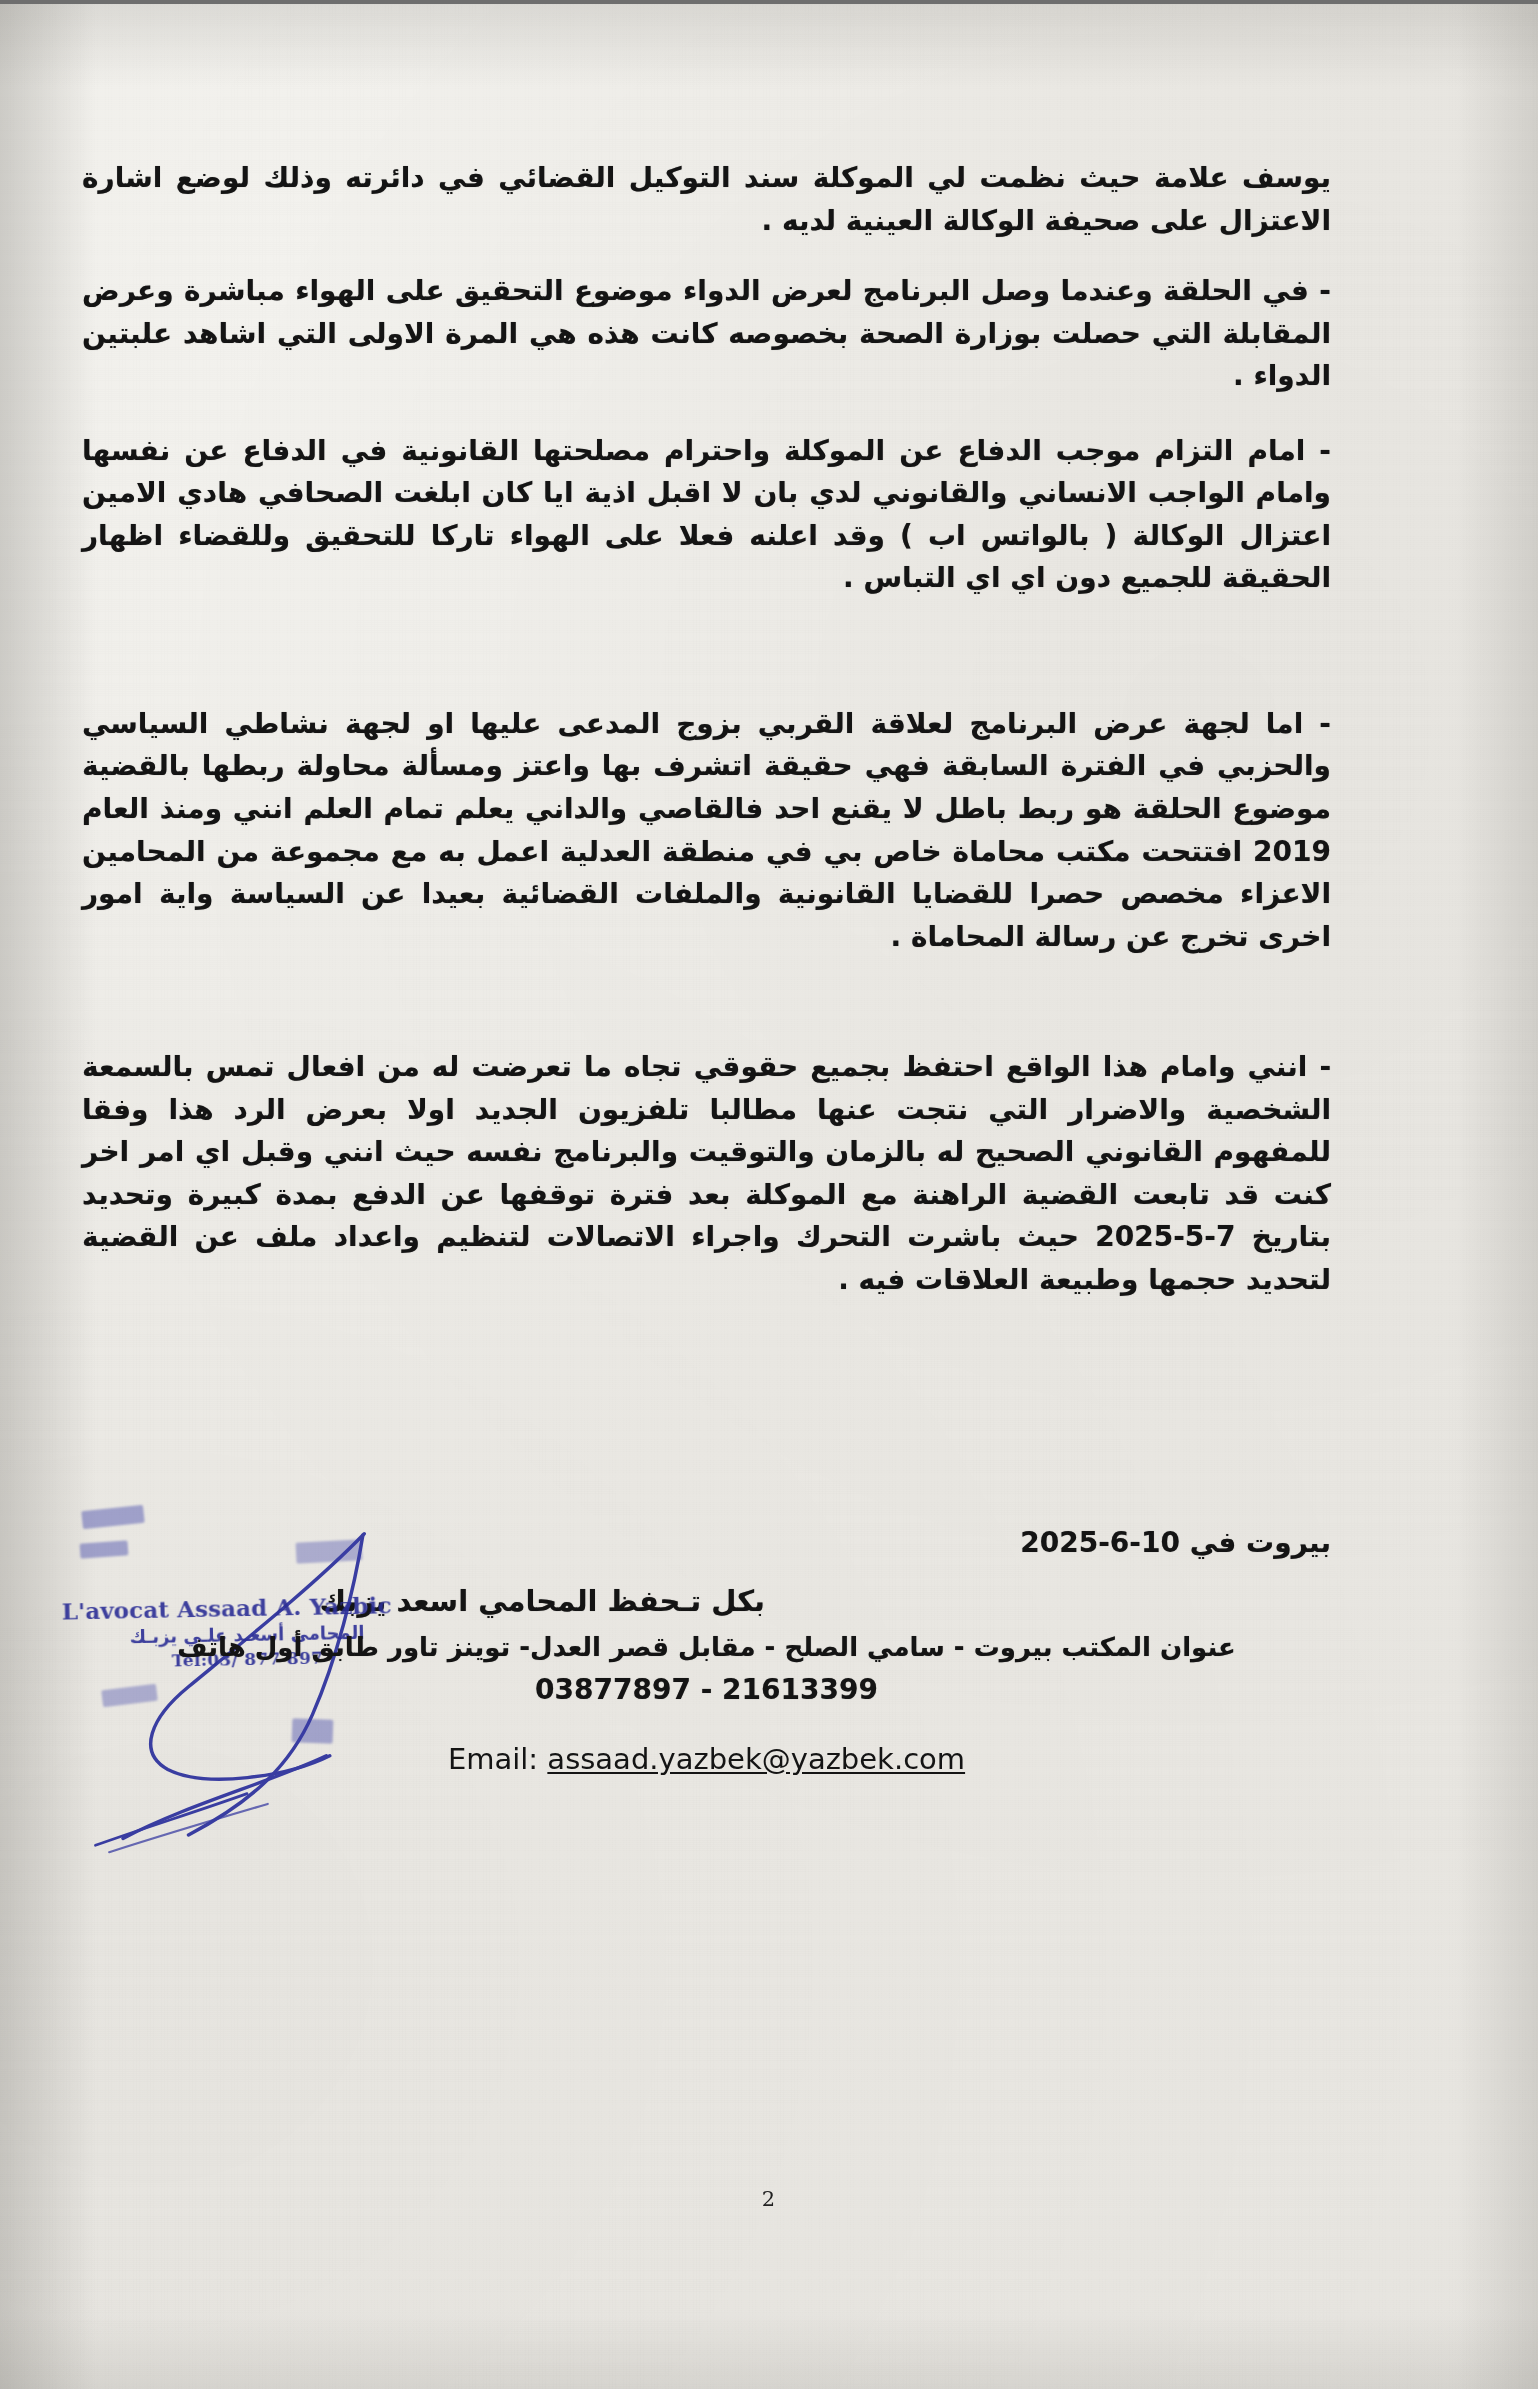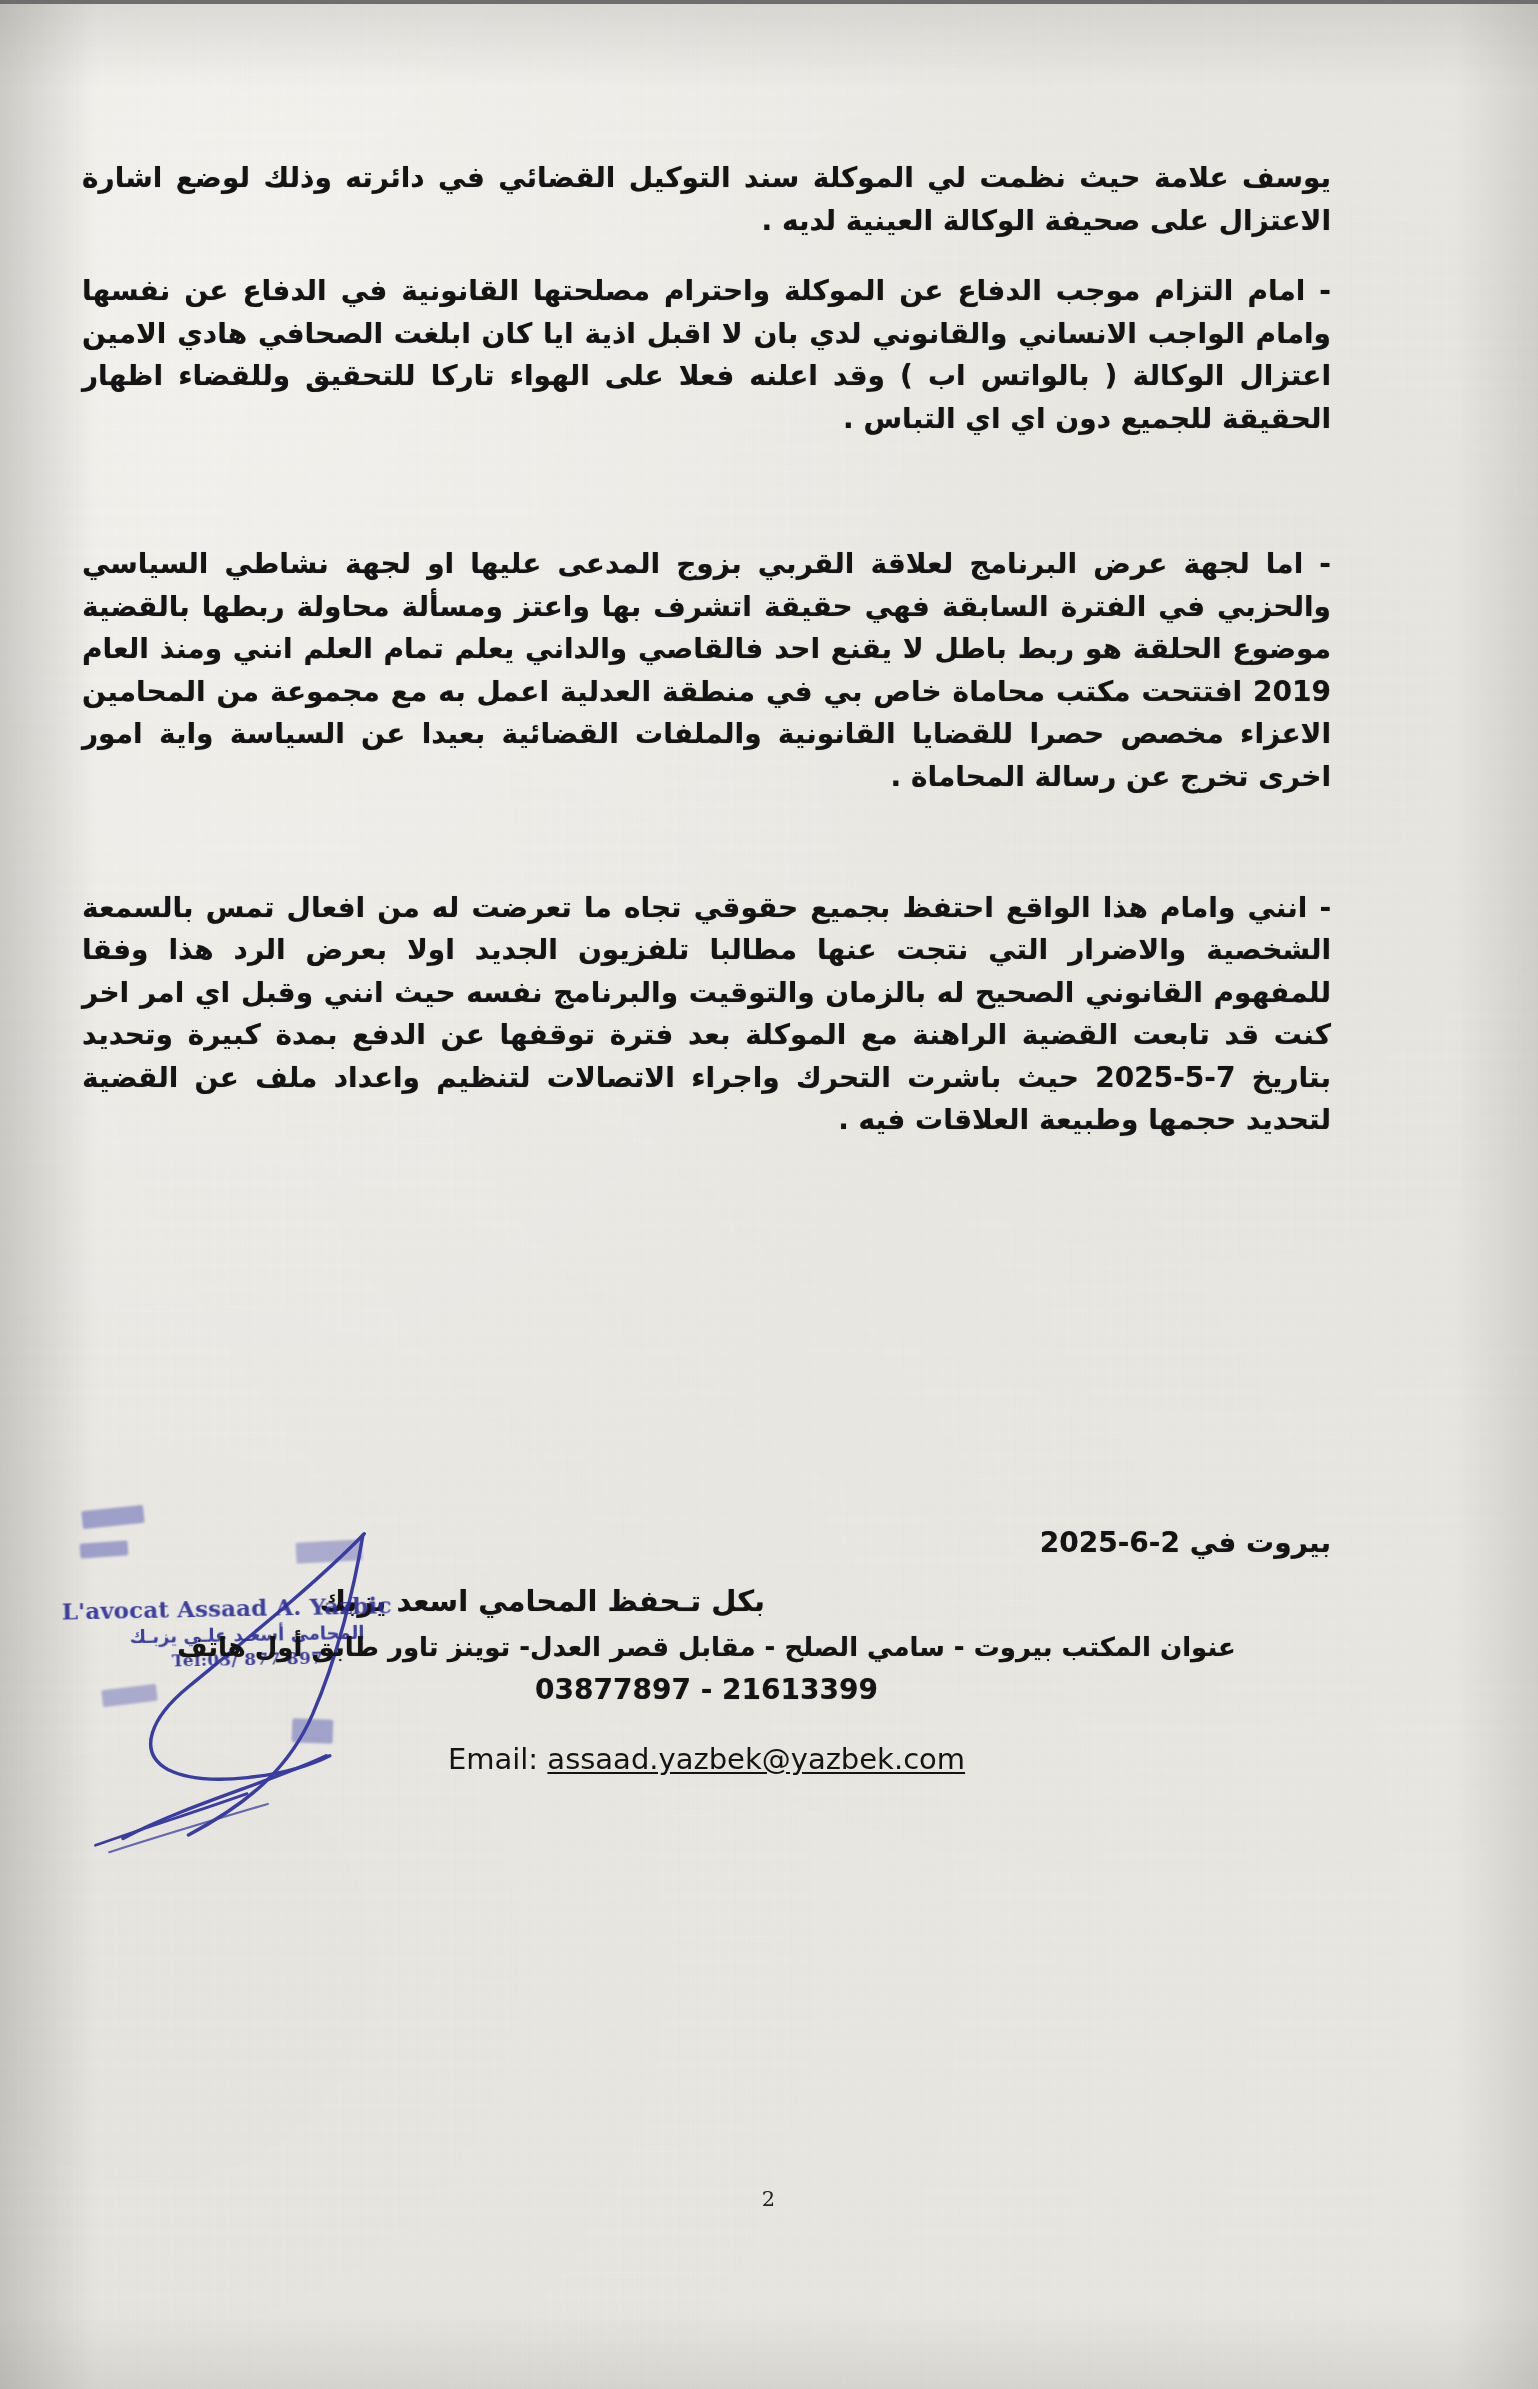--- a/index.html
+++ b/index.html
@@ -191,27 +191,28 @@
 </head>
 <body>
 
 <div class="page">
 
   <div class="paper-grain"></div>
   <div class="edge-shade"></div>
 
   <div class="body-col">
     <p class="ar tight">يوسف علامة  حيث نظمت لي الموكلة سند التوكيل القضائي في دائرته  وذلك لوضع اشارة الاعتزال على صحيفة الوكالة العينية لديه .</p>
+    <p class="ar">- في الحلقة وعندما وصل البرنامج لعرض الدواء موضوع التحقيق على الهواء مباشرة وعرض المقابلة التي حصلت بوزارة الصحة بخصوصه كانت هذه هي المرة الاولى التي اشاهد علبتين الدواء .</p>
     <p class="ar gap-xl">- امام التزام موجب الدفاع عن الموكلة واحترام مصلحتها القانونية في الدفاع عن نفسها وامام الواجب الانساني والقانوني لدي بان لا اقبل اذية  ايا كان ابلغت الصحافي هادي الامين اعتزال الوكالة ( بالواتس اب )  وقد اعلنه فعلا على الهواء  تاركا للتحقيق وللقضاء اظهار  الحقيقة للجميع دون اي اي التباس .</p>
     <p class="ar gap-lg">- اما لجهة عرض البرنامج لعلاقة القربي بزوج المدعى عليها او لجهة نشاطي السياسي والحزبي  في الفترة السابقة  فهي حقيقة اتشرف بها واعتز ومسألة محاولة ربطها بالقضية موضوع الحلقة هو ربط باطل  لا يقنع احد فالقاصي والداني يعلم تمام العلم انني ومنذ العام 2019 افتتحت مكتب محاماة خاص بي في منطقة العدلية اعمل به مع مجموعة من المحامين الاعزاء مخصص حصرا  للقضايا  القانونية  والملفات  القضائية  بعيدا عن السياسة واية امور اخرى تخرج عن رسالة المحاماة .</p>
     <p class="ar">- انني وامام هذا الواقع احتفظ بجميع حقوقي تجاه ما تعرضت له من افعال تمس بالسمعة الشخصية والاضرار التي نتجت عنها  مطالبا  تلفزيون الجديد اولا بعرض الرد هذا وفقا للمفهوم القانوني الصحيح  له بالزمان والتوقيت والبرنامج نفسه حيث انني وقبل اي امر اخر كنت قد تابعت القضية الراهنة مع الموكلة بعد فترة توقفها عن الدفع بمدة كبيرة  وتحديد بتاريخ 7-5-2025 حيث باشرت التحرك واجراء الاتصالات لتنظيم واعداد ملف عن القضية لتحديد حجمها وطبيعة العلاقات فيه .</p>
   </div>
 
   <div class="sign-row">
-    <span class="sign-date">بيروت في 2-6-2025</span>
+    <span class="sign-date">بيروت في 10-6-2025</span>
   </div>
 
   <div class="closing">بكل تـحفظ  المحامي اسعد يزبك</div>
 
   <svg class="signature-svg" viewBox="0 0 800 560" fill="none">
     <g stroke="#2b2f9c" stroke-width="5" stroke-linecap="round" fill="none" opacity="0.92">
       <path d="M470 78 C 400 150, 300 230, 215 300 C 160 345, 140 395, 185 420 C 240 448, 360 430, 420 400"></path>
       <path d="M415 400 C 330 440, 215 470, 120 520"></path>
       <path d="M468 80 C 455 160, 430 260, 395 340 C 360 420, 300 470, 215 515"></path>
       <path d="M300 455 C 230 480, 150 505, 80 530" stroke-width="4"></path>

